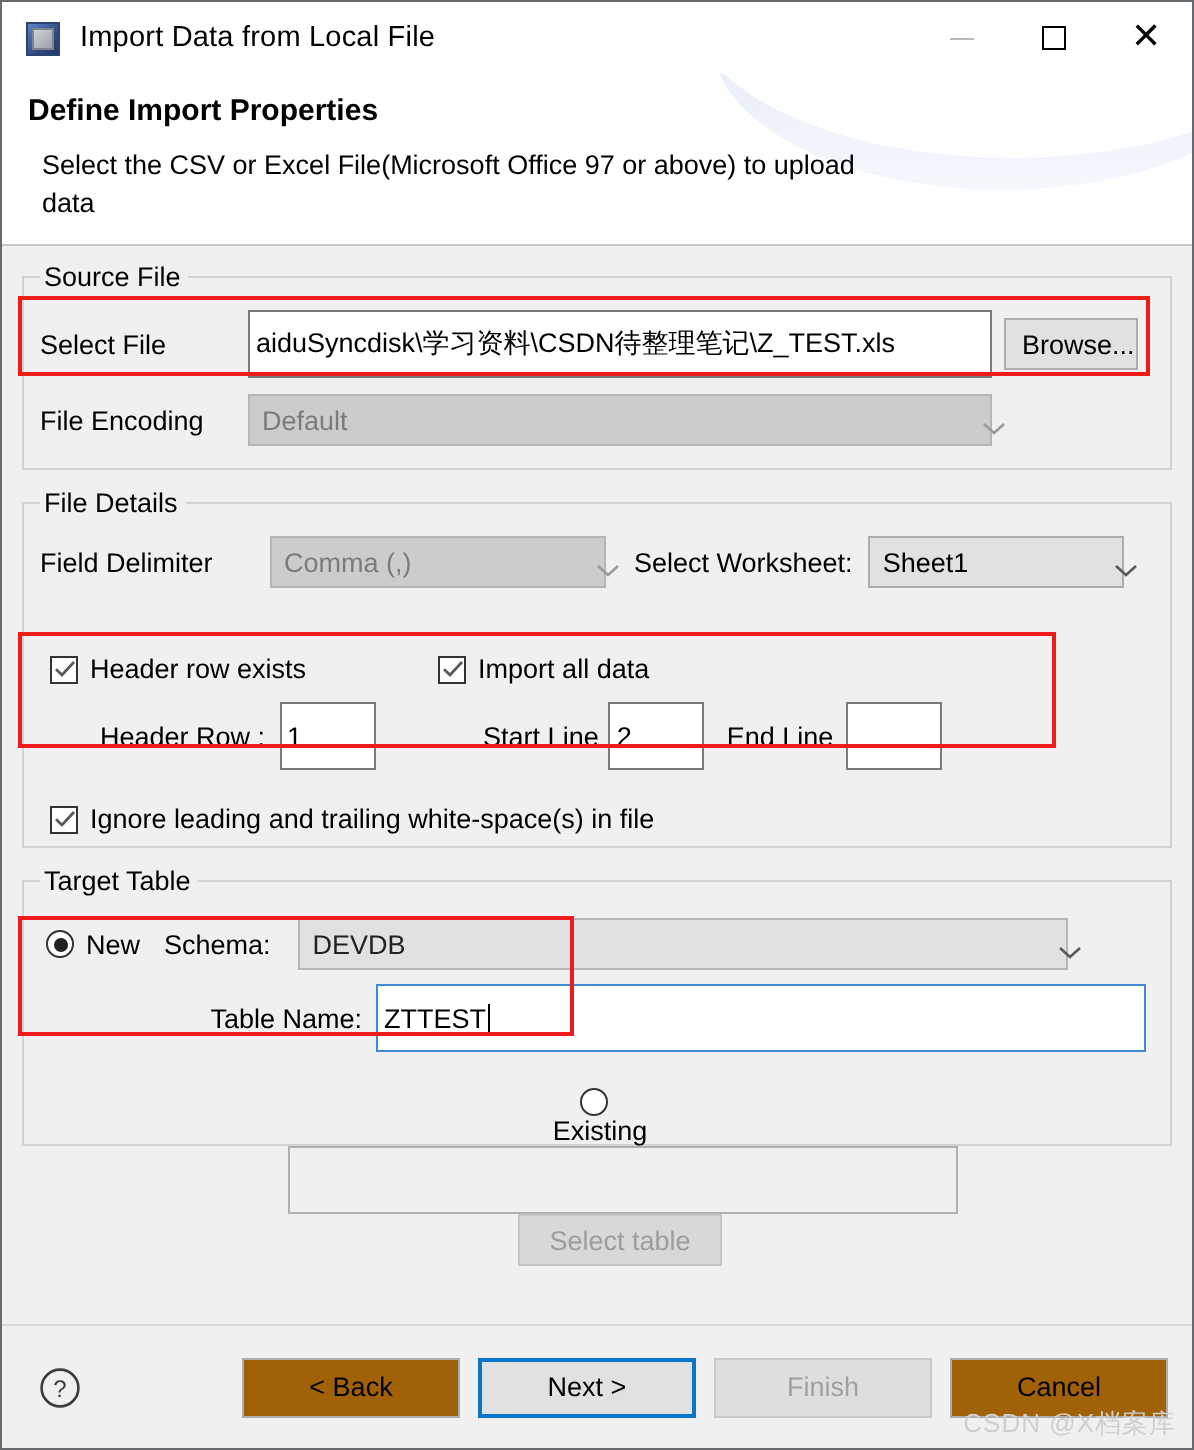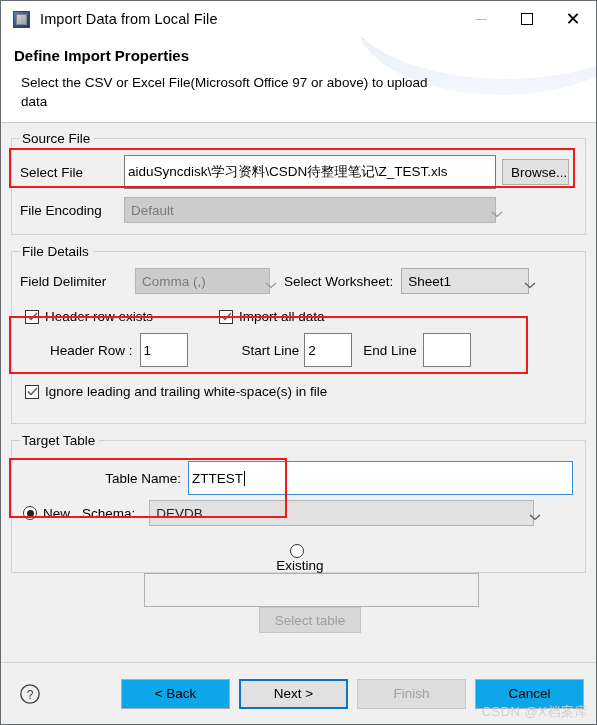--- a/index.html
+++ b/index.html
@@ -240,21 +240,21 @@
   }
   .footer-btns {
     margin-left: auto;
     display: flex;
     gap: 9px;
     align-items: center;
   }
   .fbtn {
     width: 109px; height: 30px;
     border: 1px solid #adadad;
-    background: #0ea5e9;
+    background: #a16207;
     font-family: "Liberation Sans", sans-serif;
     font-size: 13.5px;
     color: #000;
     cursor: default;
     text-align: center;
   }
   .fbtn.primary {
     border: 2px solid #0a74c8;
     background: #e1e1e1;
   }
@@ -328,40 +328,40 @@
           </span>
         </div>
       </div>
     </fieldset>
 
     <fieldset class="group" style="height:180px;">
       <legend>File Details</legend>
 
       <div class="row" style="margin-top:3px;">
         <div class="lbl" style="width:115px;">Field Delimiter</div>
-        <div class="combo disabled" style="width:135px;">
+        <div class="combo disabled" style="width:168px;">
           <span>Comma (,)</span>
           <span class="chev">
             <svg class="chev-svg" width="12" height="8" viewBox="0 0 12 8">
                 <path d="M1 2 L6 6.5 L11 2" fill="none" stroke="#9a9a9a" stroke-width="1.3"></path>
               </svg>
           </span>
         </div>
         <div class="lbl" style="margin-left:14px;">Select Worksheet:</div>
         <div class="combo" style="width:128px;margin-left:8px;">
           <span>Sheet1</span>
           <span class="chev">
             <svg class="chev-svg" width="12" height="8" viewBox="0 0 12 8">
                 <path d="M1 2 L6 6.5 L11 2" fill="none" stroke="#5a5a5a" stroke-width="1.3"></path>
               </svg>
           </span>
         </div>
       </div>
 
-      <div class="row" style="margin-top:15px;margin-left:5px;align-items:center;">
+      <div class="row" style="margin-top:33px;margin-left:5px;align-items:center;">
         <span class="cb">
           <svg width="11" height="9" viewBox="0 0 11 9">
               <path d="M1 4.6 L4 7.5 L10 1" fill="none" stroke="#5a5a5a" stroke-width="1.4"></path>
             </svg>
         </span>
         <span>Header row exists</span>
         <span class="cb" style="margin-left:66px;">
           <svg width="11" height="9" viewBox="0 0 11 9">
               <path d="M1 4.6 L4 7.5 L10 1" fill="none" stroke="#5a5a5a" stroke-width="1.4"></path>
             </svg>
@@ -383,42 +383,42 @@
           <svg width="11" height="9" viewBox="0 0 11 9">
               <path d="M1 4.6 L4 7.5 L10 1" fill="none" stroke="#5a5a5a" stroke-width="1.4"></path>
             </svg>
         </span>
         <span>Ignore leading and trailing white-space(s) in file</span>
       </div>
     </fieldset>
 
     <fieldset class="group" style="height:140px;">
       <legend>Target Table</legend>
-
-      <div class="row" style="margin-top:7px;margin-left:3px;">
-        <span class="lbl" style="width:165px;text-align:right;padding-right:7px;">Table Name:</span>
-        <div class="txt focused" style="width:385px;display:flex;align-items:center;">
-          <span>ZTTEST</span>
-            <span class="caret"></span>
-        </div>
-      </div>
 
       <div class="row" style="margin-top:5px;margin-left:3px;">
         <span class="rb">
             <span class="dot"></span>
           </span>
         <span class="lbl">New</span>
         <span class="lbl" style="margin-left:12px;">Schema:</span>
         <div class="combo disabled" style="width:385px;margin-left:14px;background:#e1e1e1;color:#222;border-color:#b6b6b6;">
           <span>DEVDB</span>
           <span class="chev">
             <svg class="chev-svg" width="12" height="8" viewBox="0 0 12 8">
                 <path d="M1 2 L6 6.5 L11 2" fill="none" stroke="#5a5a5a" stroke-width="1.3"></path>
               </svg>
           </span>
+        </div>
+      </div>
+
+      <div class="row" style="margin-top:7px;margin-left:3px;">
+        <span class="lbl" style="width:165px;text-align:right;padding-right:7px;">Table Name:</span>
+        <div class="txt focused" style="width:385px;display:flex;align-items:center;">
+          <span>ZTTEST</span>
+            <span class="caret"></span>
         </div>
       </div>
 
       <div class="row" style="margin-top:18px;margin-left:3px;flex-direction:column;">
         <span class="rb"></span>
         <span class="lbl">Existing</span>
         <input class="txt" type="text" style="width: 335px; margin-left: 22px; background: rgb(240, 240, 240); border-color: rgb(176, 176, 176);" value="">
         <button class="btn disabled" style="width:102px;margin-left:20px;">Select table</button>
       </div>
     </fieldset>

